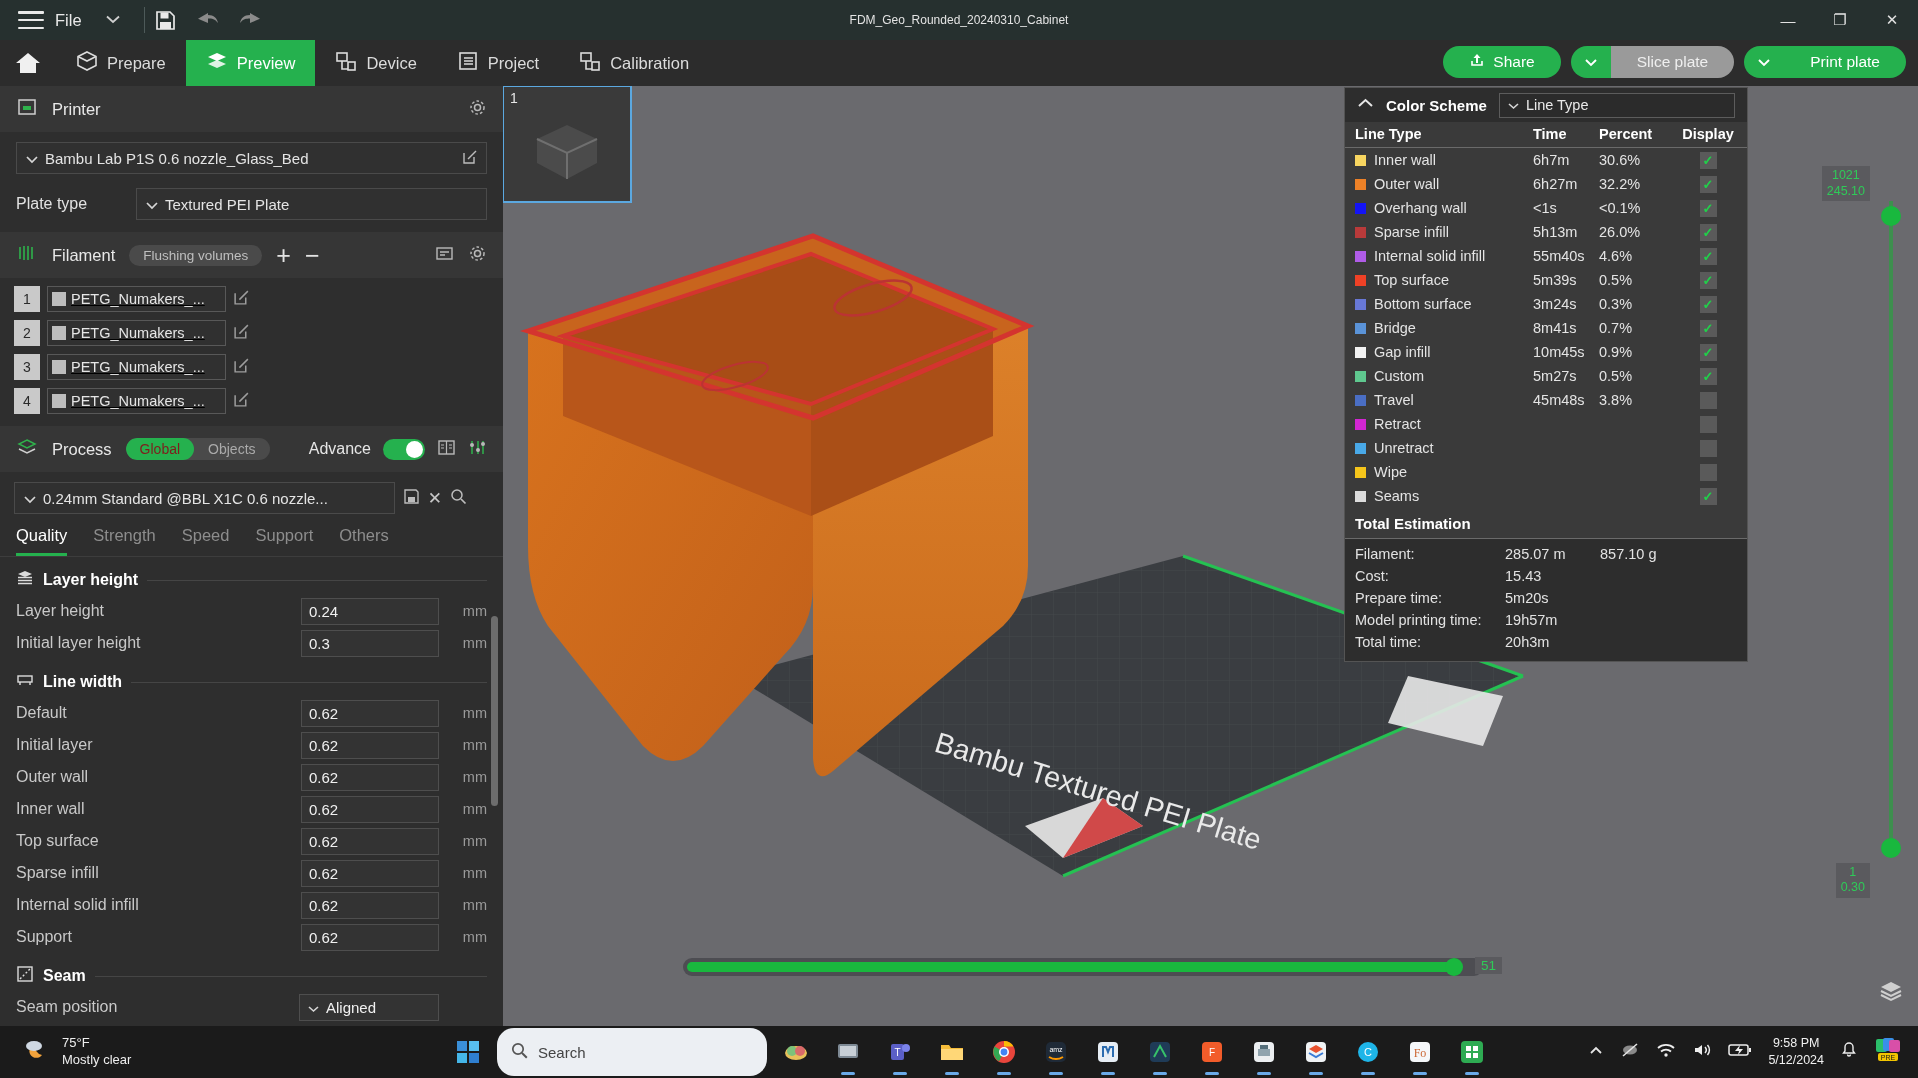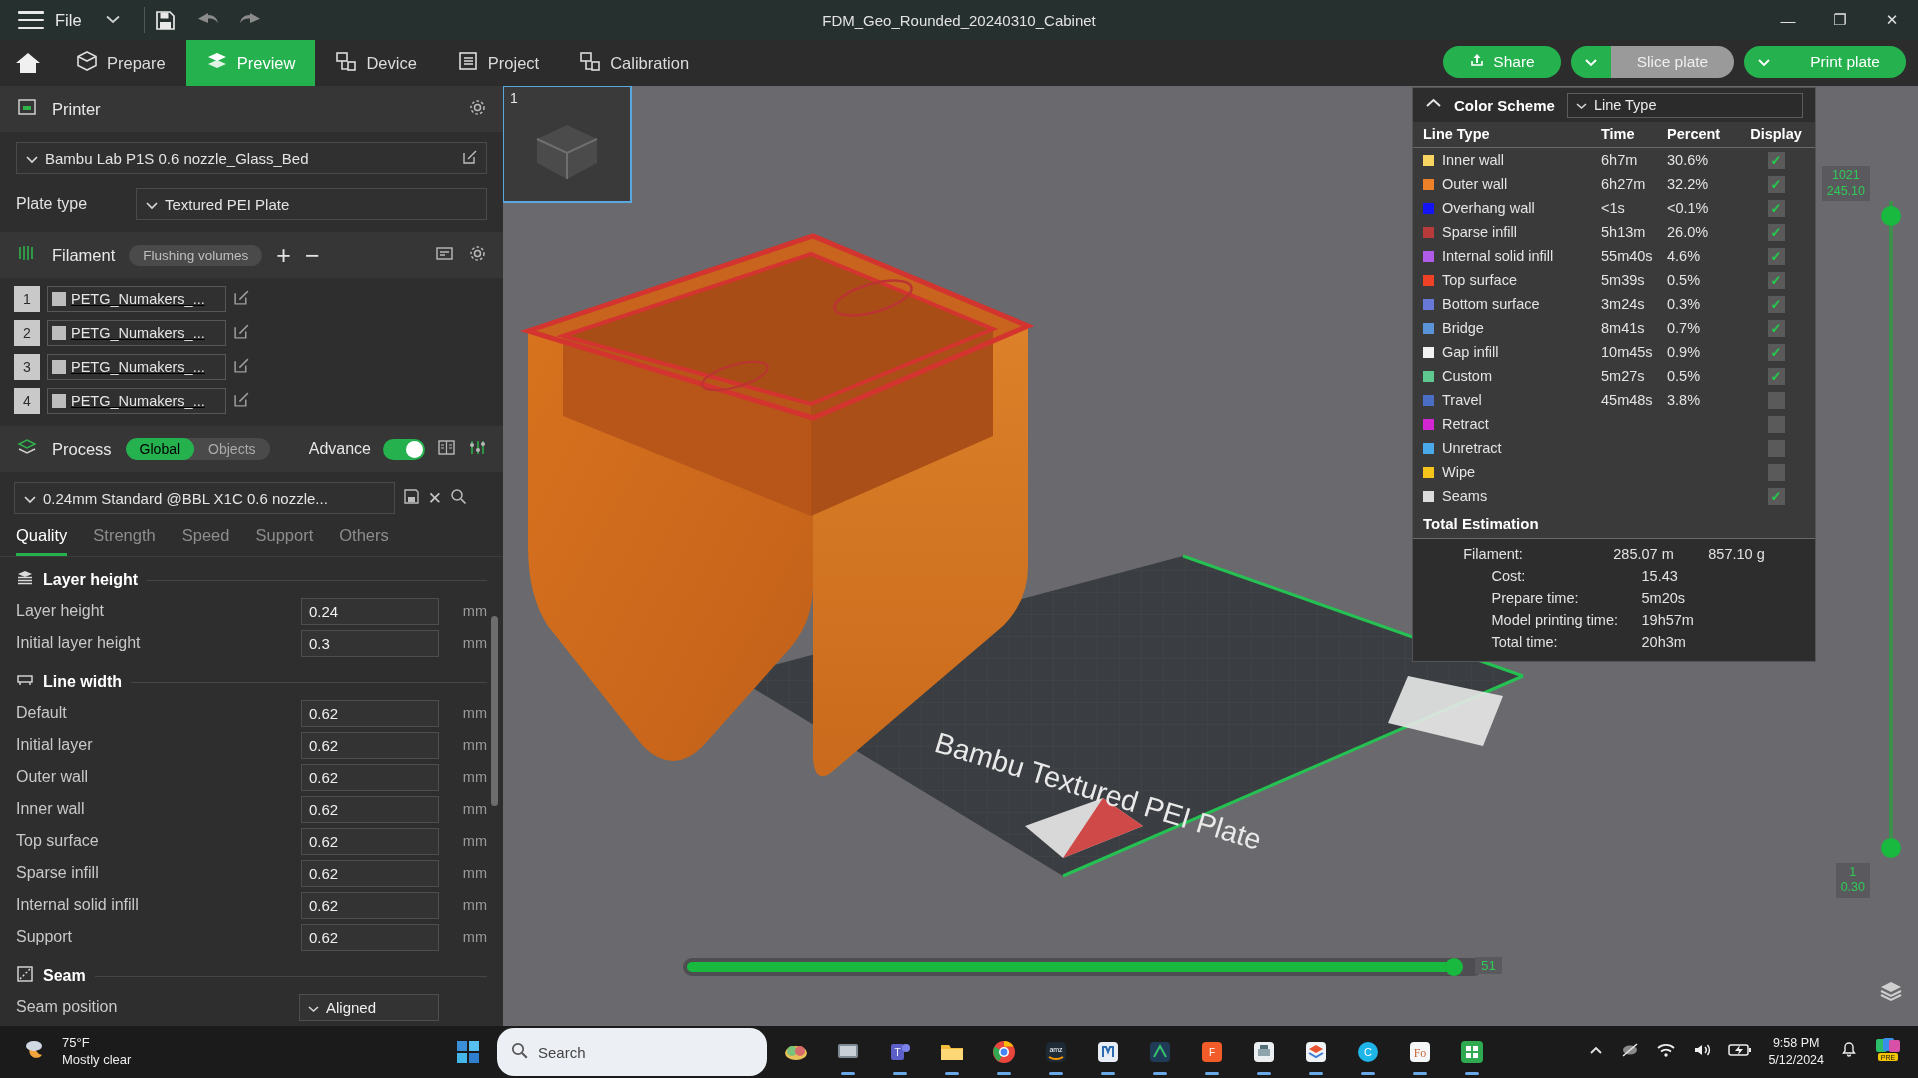--- a/index.html
+++ b/index.html
@@ -12,21 +12,21 @@
      background:#26302f; display:flex; align-items:center; }
   .tb-left { display:flex; align-items:center; height:40px; }
   .hamburger { width:26px; height:18px; margin-left:18px; display:flex; flex-direction:column;
      justify-content:space-between; }
   .hamburger i { display:block; height:2.5px; background:#e9e9e9; border-radius:1px; }
   .tb-file { color:#e9e9e9; font-size:16.5px; margin-left:11px; }
   .tb-caret { margin-left:22px; color:#cfcfcf; font-size:14px; }
   .tb-div { width:1px; height:26px; background:#4d5a59; margin-left:22px; }
   .tb-icon { width:42px; height:40px; display:flex; align-items:center; justify-content:center; }
   .tb-title { position:absolute; left:0; right:0; text-align:center; color:#e3e3e3;
-     font-size:15px; pointer-events:none; }
+     font-size:12px; pointer-events:none; }
   .win-ctrls { position:absolute; right:0; top:0; height:40px; display:flex; }
   .win-btn { width:52px; height:40px; display:flex; align-items:center; justify-content:center;
      color:#e2e2e2; font-size:15px; }
 
   
   .menubar { position:absolute; left:0; top:40px; width:1918px; height:46px;
      background:#2c2c2c; display:flex; align-items:stretch; }
   .home-btn { width:56px; display:flex; align-items:center; justify-content:center; }
   .mtab { display:flex; align-items:center; gap:9px; padding:0 20px; color:#dcdcdc; font-size:16.5px;
      height:46px; }
@@ -63,21 +63,21 @@
      display:flex; align-items:center; justify-content:center; }
   .fil-box { flex:1; height:26px; border:1px solid #585858; background:#303030; display:flex;
      align-items:center; gap:5px; padding:0 4px; overflow:hidden;text-decoration:underline; }
   .sw { width:14px; height:14px; background:#bdbdbd; flex:none; }
   .fil-box span { color:#e6e6e6; font-size:14.5px; white-space:nowrap; }
   .toggle { width:42px; height:21px; border-radius:11px; background:#25b14e; position:relative; }
   .toggle i { position:absolute; right:2px; top:2px; width:17px; height:17px; border-radius:50%;
      background:#fff; }
   .segbar { display:flex; background:#4a4a4a; border-radius:13px; overflow:hidden; }
   .segbar span { font-size:14px; padding:3px 14px; color:#aaa; }
-  .segbar span.on { background:#25b14e; color:#000000; border-radius:13px; }
+  .segbar span.on { background:#25b14e; color:#7f1d1d; border-radius:13px; }
   .proc-combo { margin:10px 36px 8px 14px; }
   .ptabs { display:flex; gap:26px; padding:4px 16px 0; border-bottom:1px solid #3d3d3d; }
   .ptab { font-size:16.5px; color:#8d8d8d; padding-bottom:8px; }
   .ptab.on { color:#fff; border-bottom:3px solid #25b14e; }
   .grp { display:flex; align-items:center; gap:9px; padding:12px 16px 4px; }
   .grp .gt { color:#fff; font-size:16px; font-weight:bold; white-space:nowrap; }
   .grp .line { flex:1; height:1px; background:#454545; }
   .prow { display:flex; align-items:center; padding:3px 16px; height:32px; }
   .prow .pl { color:#c9c9c9; font-size:16px; flex:1; }
   .pinput { width:138px; height:27px; border:1px solid #4e4e4e; background:#333; color:#f0f0f0;
@@ -106,41 +106,41 @@
   .vslider { position:absolute; right:25px; top:115px; bottom:170px; width:4px; background:#3e8f4e; }
   .vknob-top { position:absolute; right:17px; top:120px; width:20px; height:20px; border-radius:50%;
      background:#19b83e; }
   .vknob-bot { position:absolute; right:17px; bottom:168px; width:20px; height:20px; border-radius:50%;
      background:#19b83e; }
   .vtag { position:absolute; background:#5a5a5e; color:#2fca58; font-size:12.5px; padding:2px 5px;
      text-align:center; line-height:1.25; }
   .layers-icon { position:absolute; right:14px; bottom:18px; }
 
   
-  .cspanel { position:absolute; left:1412px; top:87px; width:404px; background:#3a3a3a;
+  .cspanel { position:absolute; left:1344px; top:87px; width:404px; background:#3a3a3a;
      border:1px solid #545454; }
   .cs-head { height:34px; background:#2d2d2d; display:flex; align-items:center; gap:12px; padding:0 12px; }
   .cs-head .ttl { color:#fff; font-size:15px; font-weight:bold; }
   .cs-sel { flex:1; height:25px; border:1px solid #5c5c5c; background:#2b2b2b; display:flex;
      align-items:center; gap:6px; padding:0 7px; color:#eaeaea; font-size:14.5px; }
   .cs-cols { display:flex; align-items:center; padding:4px 10px 5px; border-bottom:1px solid #6a6a6a;
      color:#fff; font-size:14.5px; font-weight:bold; }
   .lt-row { display:flex; align-items:center; padding:1px 10px; height:24px; color:#e4e4e4; font-size:14.5px; }
   .c-name { width:178px; display:flex; align-items:center; gap:8px; white-space:nowrap; }
   .c-time { width:66px; }
   .c-pct  { width:80px; }
   .c-disp { flex:1; display:flex; justify-content:center; }
   .dot { width:11px; height:11px; flex:none; }
   .cbx { width:17px; height:17px; background:#5a5a5a; display:flex; align-items:center;
      justify-content:center; color:#21d04a; font-size:13px; font-weight:bold; }
   .tot-ttl { color:#fff; font-size:15px; font-weight:bold; padding:7px 10px 6px;
      border-bottom:1px solid #6a6a6a; }
   .tot-wrap { background:#2d2d2d; padding:4px 0 8px; }
   .tot-row { display:flex; padding:1px 10px; color:#e2e2e2; font-size:14.5px; height:22px;
-     align-items:center;justify-content:center; }
+     align-items:center; }
   .tot-row .k { width:150px; }
   .tot-row .v { width:95px; }
 
   
   .taskbar { position:absolute; left:0; bottom:0; width:1918px; height:52px; background:#1b1b1b;
      display:flex; align-items:center; }
   .weather { display:flex; align-items:center; gap:10px; margin-left:22px; }
   .weather .tx { color:#eee; font-size:13px; line-height:1.3; }
   .tb-center { position:absolute; left:445px; display:flex; align-items:center; gap:6px; }
   .searchbox { width:270px; height:48px; background:#eceff3; border-radius:17px; display:flex;

